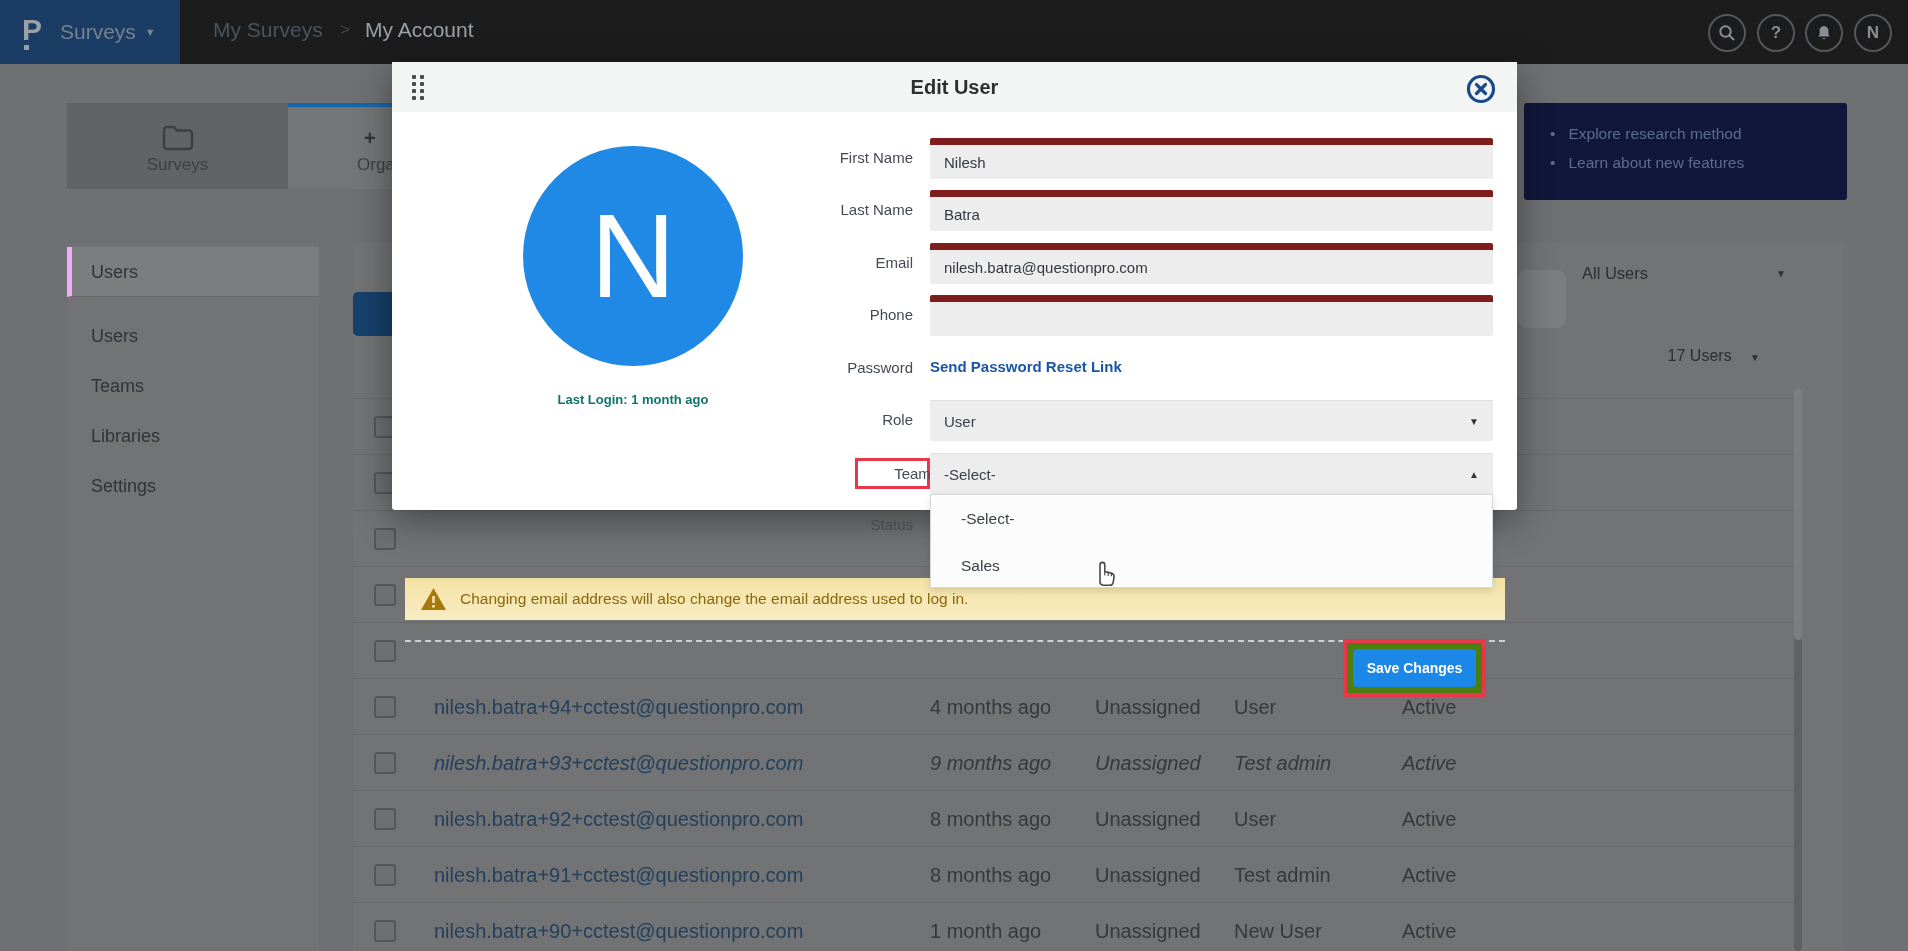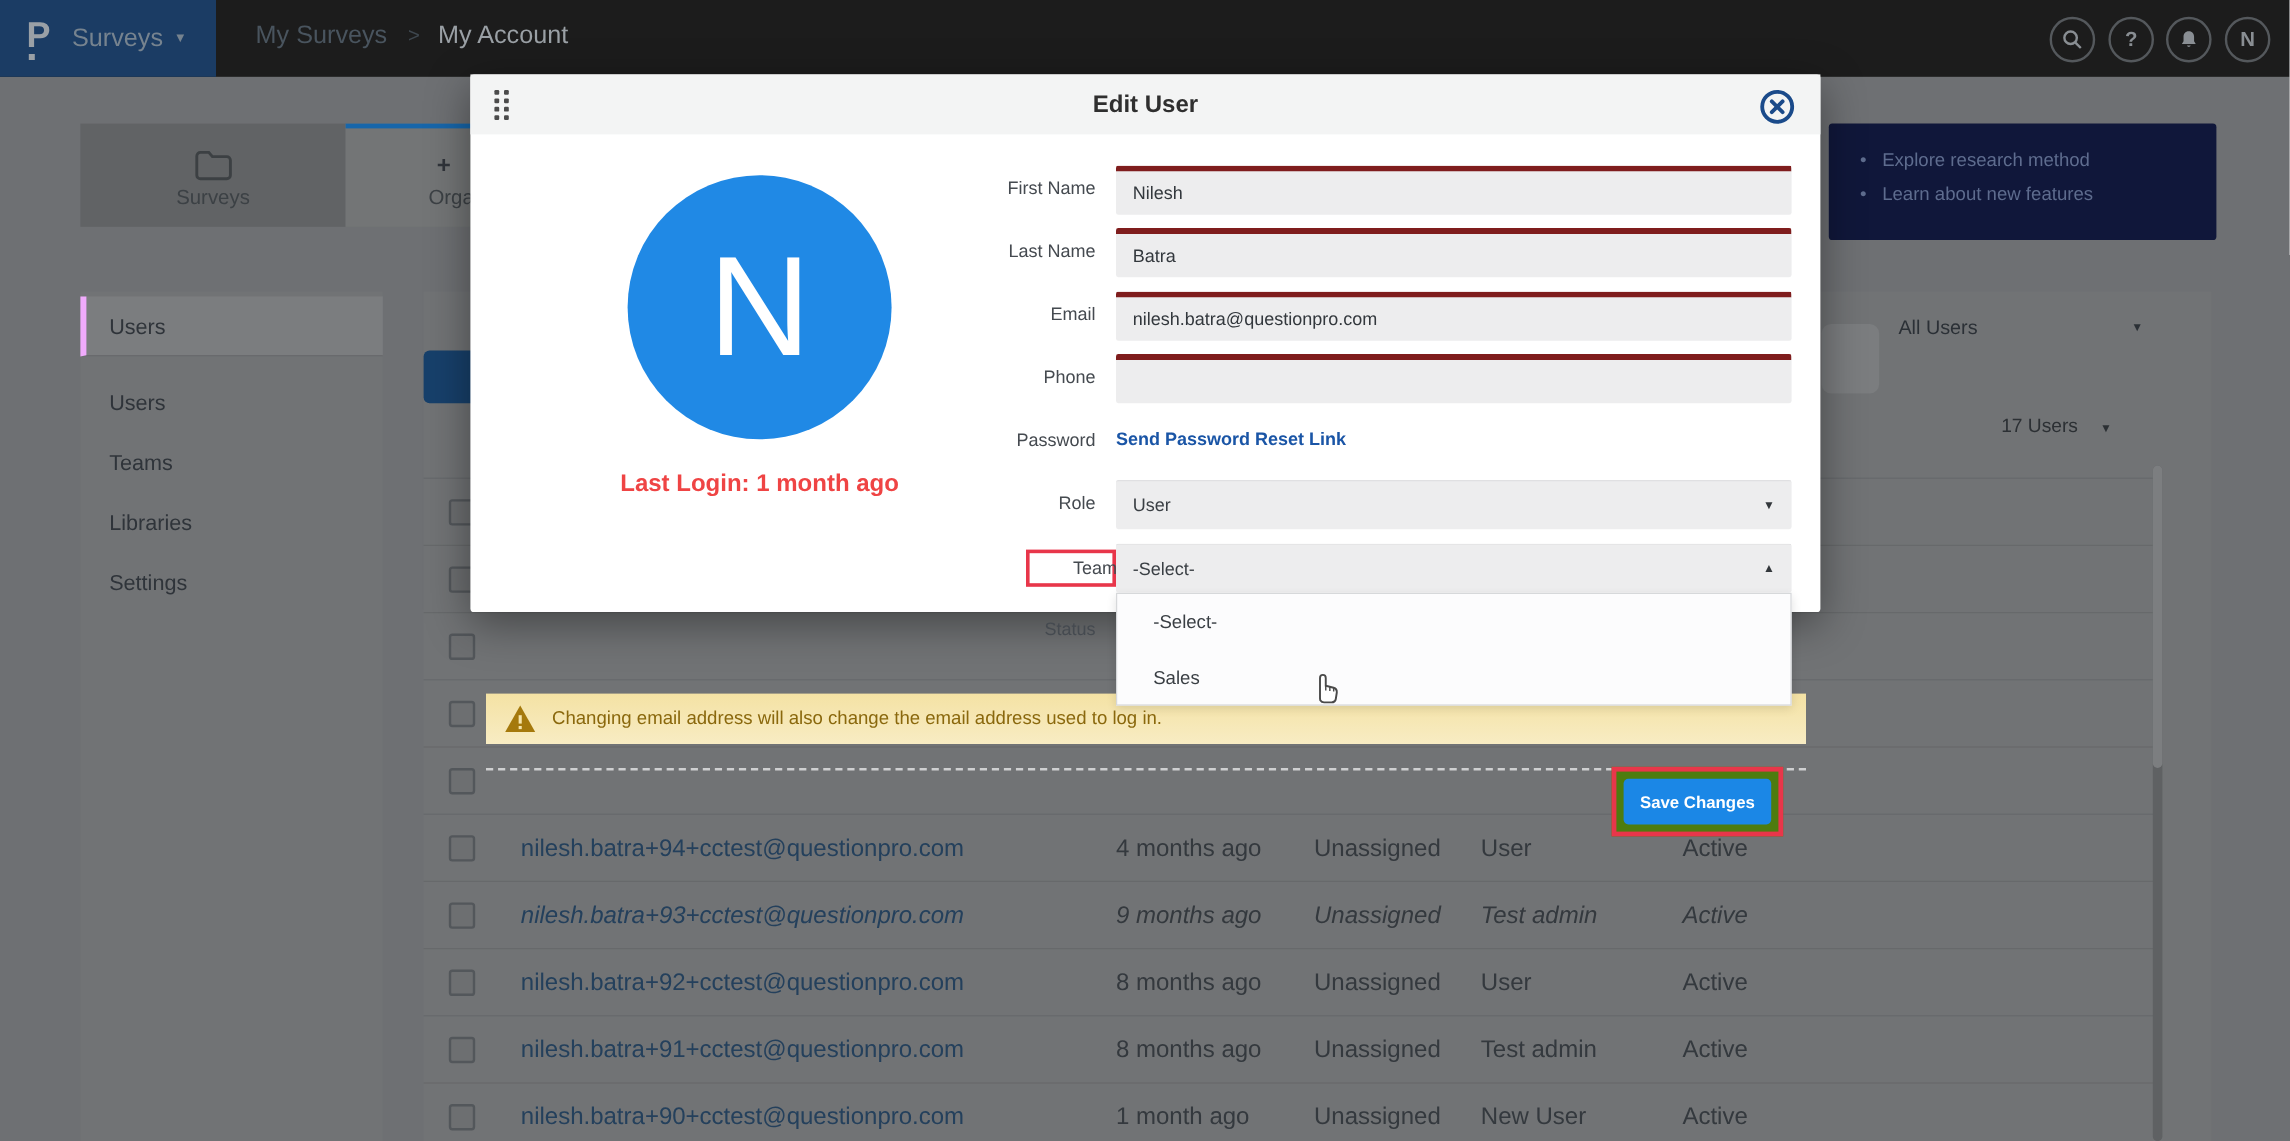--- a/index.html
+++ b/index.html
@@ -57,24 +57,24 @@
 
   
   .modal { position:absolute; left:392px; top:38px; width:1125px; height:448px; background:#ffffff; border-radius:3px; box-shadow:0 10px 36px rgba(0,0,0,.4); z-index:50;margin-top:24px; }
   .m-header { position:absolute; left:0; top:0; width:1125px; height:50px; background:#f3f4f4; }
   .m-title { position:absolute; width:100%; text-align:center; line-height:50px; font-size:20px; font-weight:bold; color:#2f2f2f; }
   .drag { position:absolute; left:20px; top:13px; width:16px; height:27px; display:grid; grid-template-columns:4px 4px; grid-auto-rows:4px; gap:3px 4px; cursor:grab; }
   .drag i { background:#4b4b4b; border-radius:1px; }
   .m-close { position:absolute; left:1074px; top:12px; width:30px; height:30px; cursor:pointer; }
 
   .m-avatar { position:absolute; left:131px; top:84px; width:220px; height:220px; border-radius:50%; background:#2089e5; color:#fff; display:flex; align-items:center; justify-content:center; font-size:118px; }
-  .m-lastlogin { position:absolute; left:81px; top:330px; width:320px; text-align:center; font-size:20px; font-weight:bold; color:#ef4444; }
+  .m-lastlogin { position:absolute; left:81px; top:330px; width:320px; text-align:center; font-size:13px; font-weight:bold; color:#0f766e; }
 
   .f-label { position:absolute; left:288px; width:233px; text-align:right; font-size:15px; color:#454a50; }
-  .f-input { position:absolute; left:538px; width:563px; height:41px; background:#ededee; border:none; border-top:5px solid #7f1d1d; padding:0 14px; font-size:15px; color:#33383d; font-family:inherit; border-radius:2px; }
+  .f-input { position:absolute; left:538px; width:563px; height:41px; background:#ededee; border:none; border-top:7px solid #7f1d1d; padding:0 14px; font-size:15px; color:#33383d; font-family:inherit; border-radius:2px; }
   .f-select { position:absolute; left:538px; width:563px; height:41px; background:#ededee; border-top:1px solid #e0e0e2; border-radius:2px; line-height:41px; padding-left:14px; font-size:15px; color:#3a3f44; cursor:pointer; }
   .f-select .caret { position:absolute; right:14px; top:0; font-size:10px; color:#33373b; }
   .f-link { position:absolute; left:538px; top:296px; font-size:15px; font-weight:600; color:#1a55a6; cursor:pointer; }
   .team-redbox { position:absolute; left:463px; top:396px; width:75px; height:31px; border:3px solid #e8364a; display:flex; align-items:center; justify-content:center; font-size:15px; color:#454a50;padding-left:40px; }
 
   .dropdown { position:absolute; left:538px; top:432px; width:563px; height:94px; background:#fcfcfd; border:1px solid #d6d8da; box-shadow:0 3px 8px rgba(0,0,0,.12); z-index:5; }
   .dd-opt { height:47px; line-height:47px; padding-left:30px; font-size:15.5px; color:#3a3f44; cursor:pointer; }
   .hand { position:absolute; left:700px; top:495px; z-index:6; }
 
   .warnbar { position:absolute; left:13px; top:516px; width:1100px; height:42px; background:linear-gradient(180deg,#f4e2a4,#f8ecc3); display:flex; align-items:center; padding-left:15px; }

